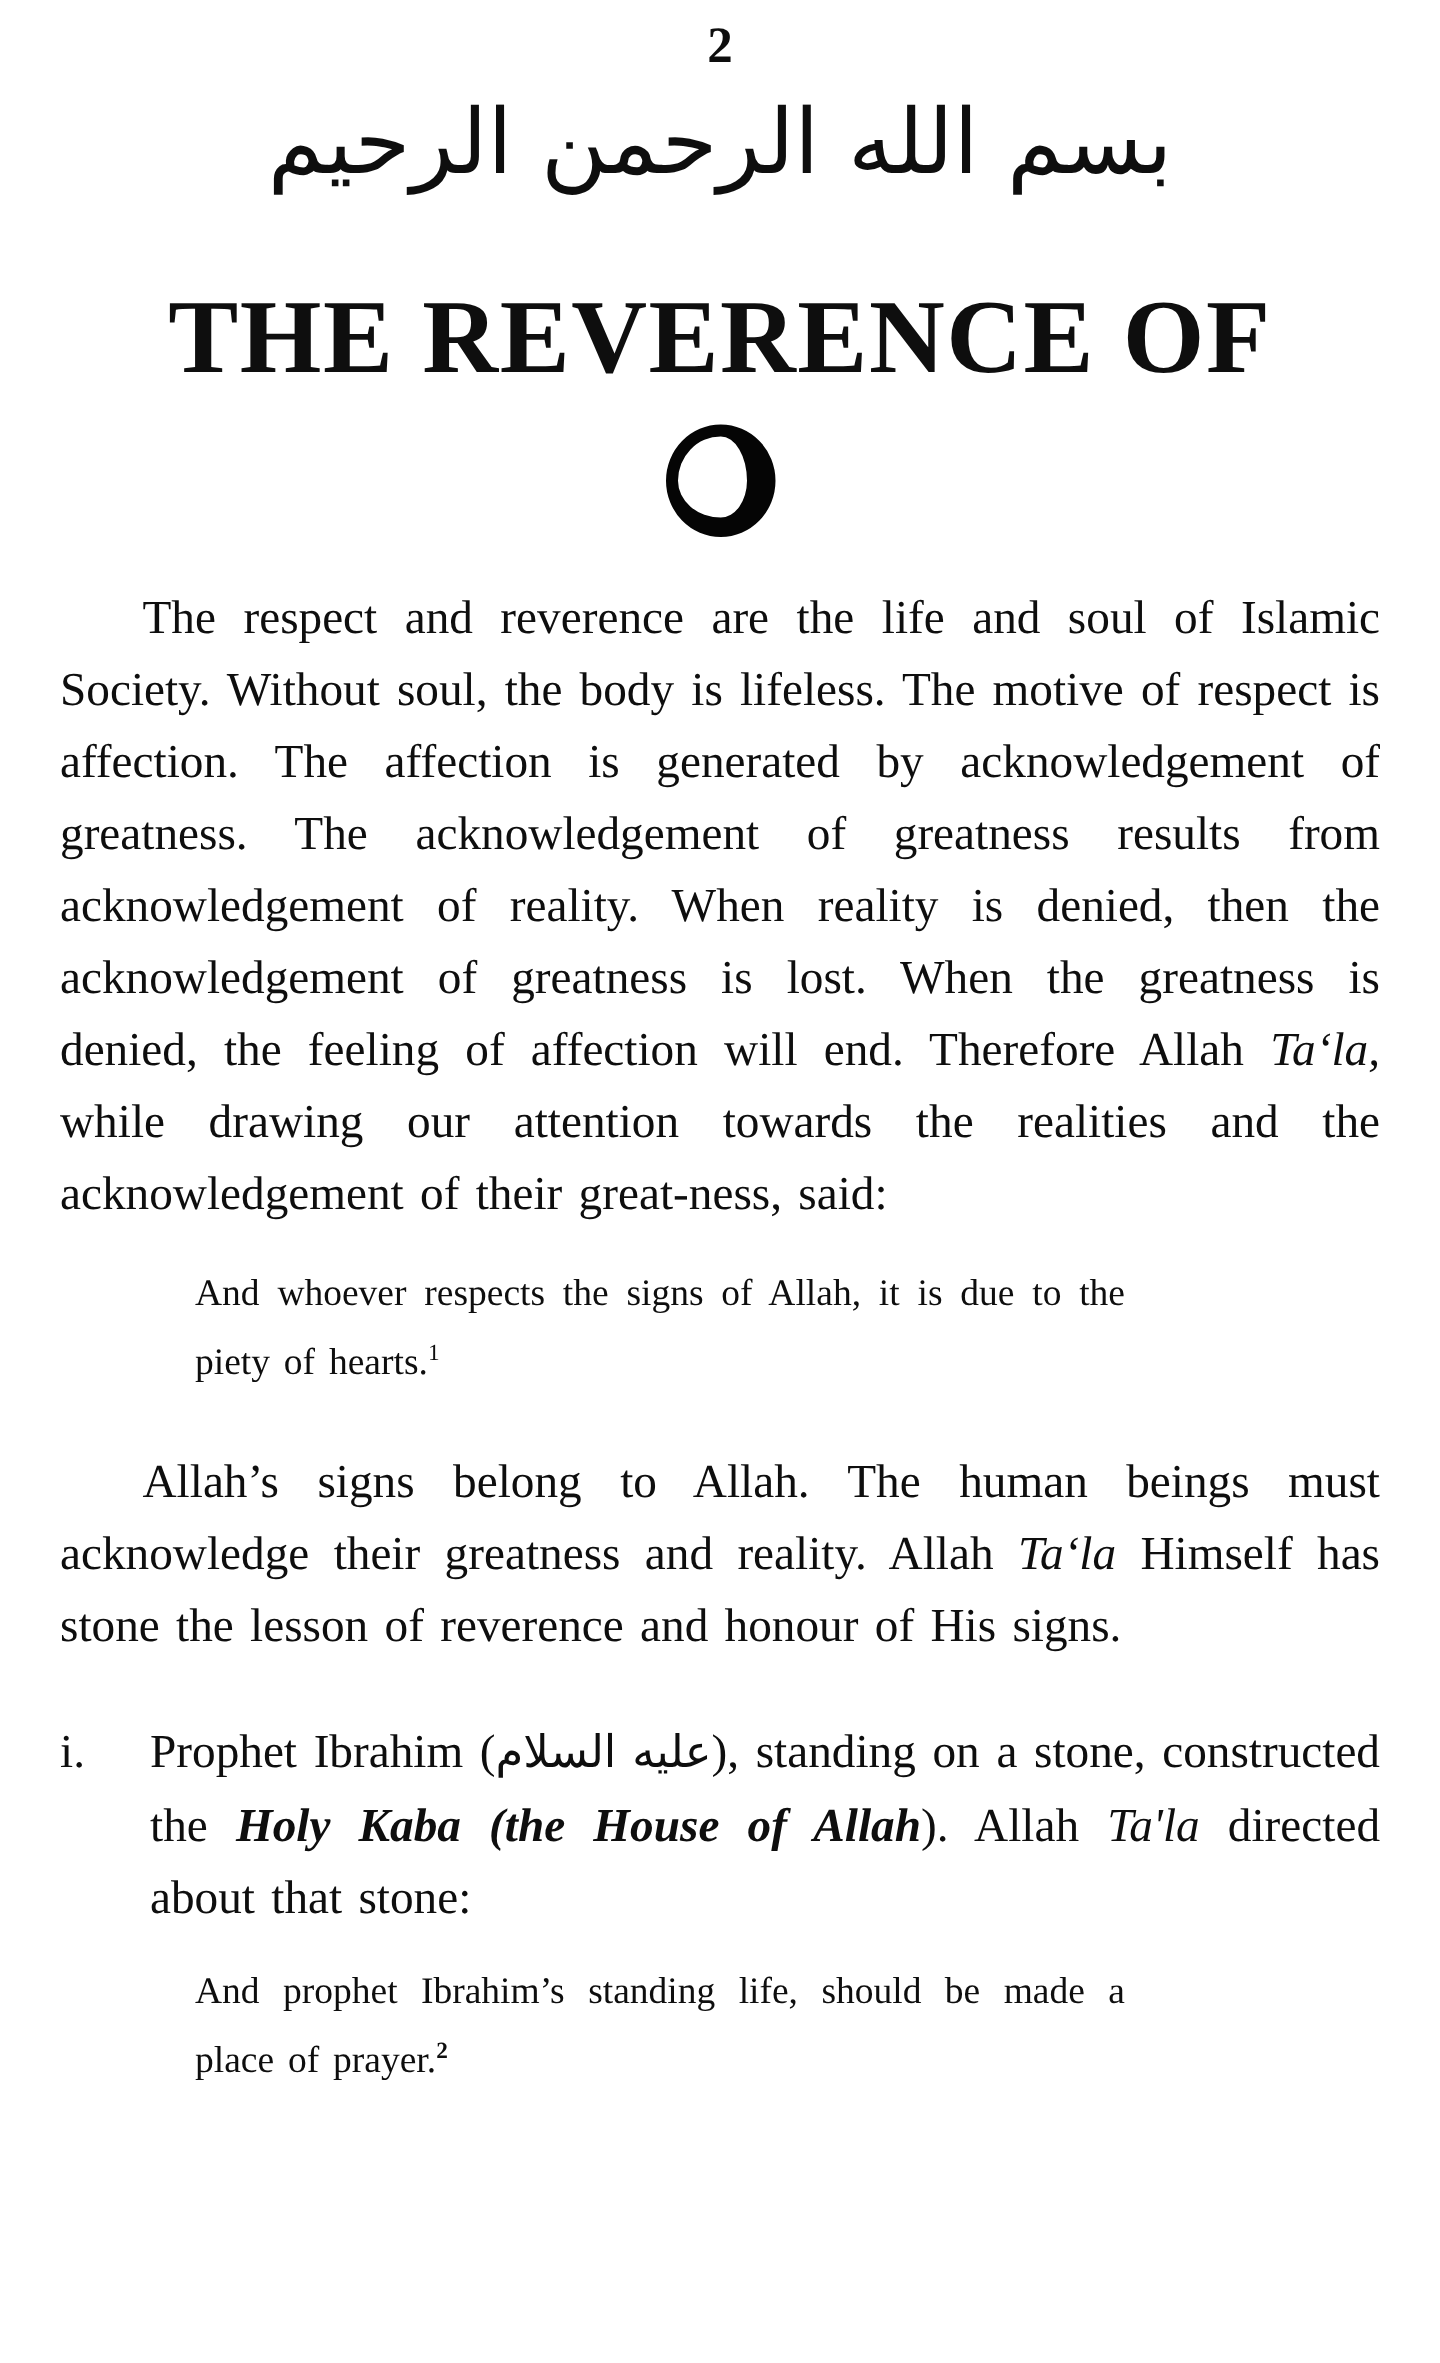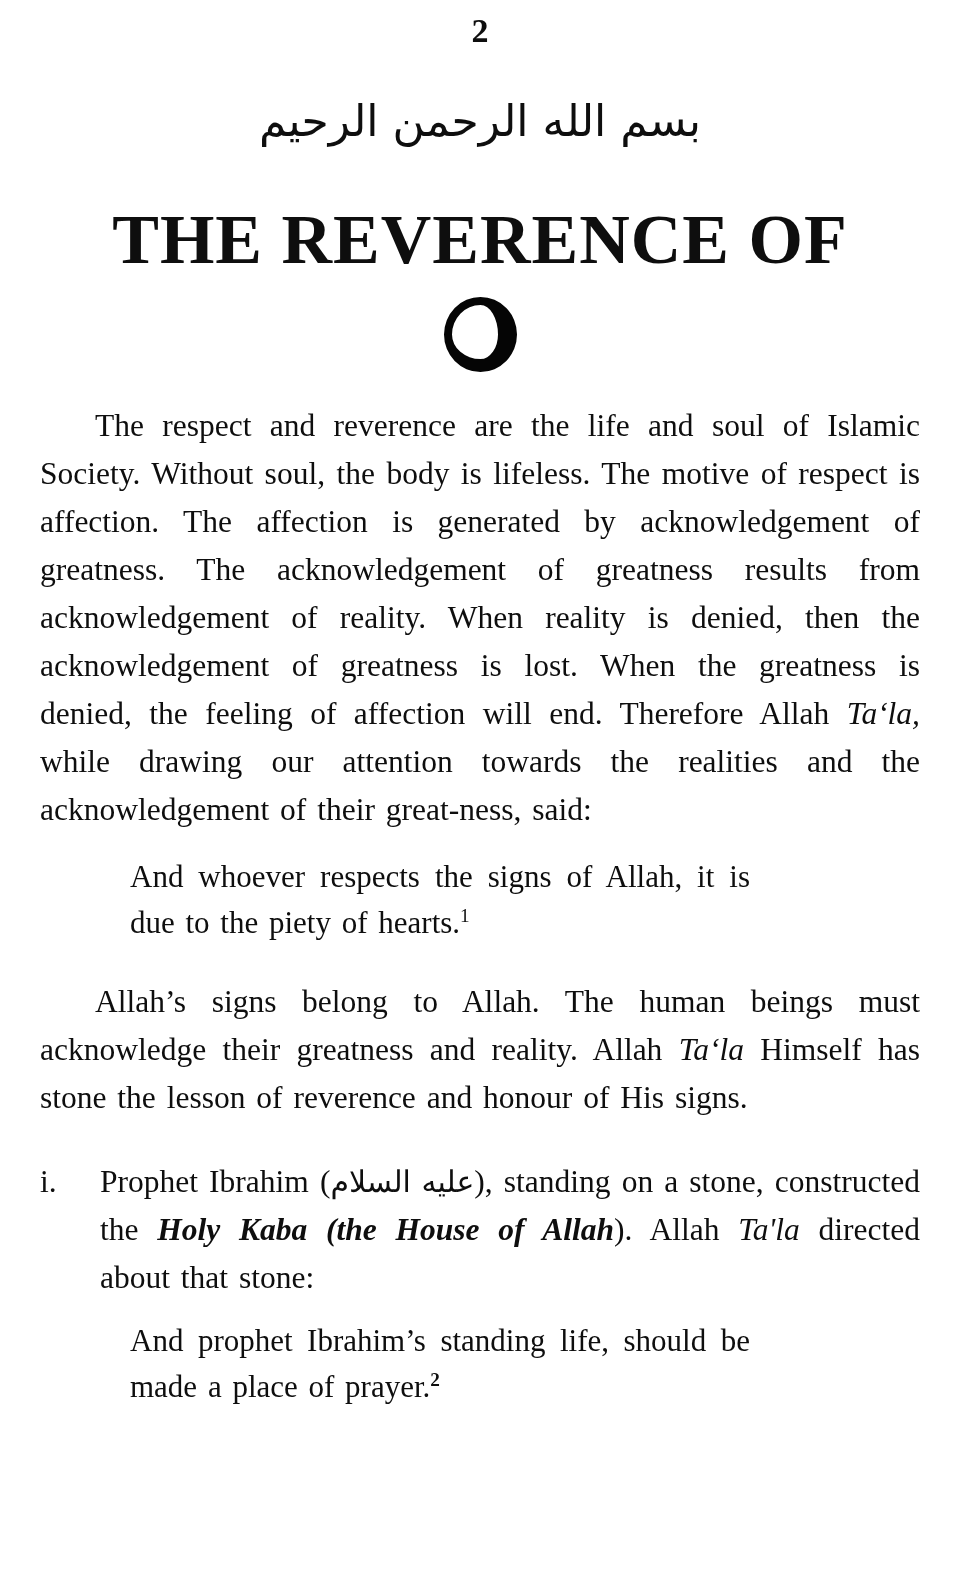--- a/index.html
+++ b/index.html
@@ -17,22 +17,21 @@
   .pageno {
     text-align: center;
     font-weight: bold;
     font-size: 34px;
     padding-top: 12px;
     line-height: 1.1;
   }
 
   .bismillah {
     text-align: center;
-    margin-top: 38px;
-    font-size: 44px;
+    font-size: 60px;
     line-height: 1.55;
     font-family: "DejaVu Sans", sans-serif;
     direction: rtl;
   }
 
   .title {
     margin-top: 50px;
     text-align: center;
     font-weight: bold;
     font-size: 70px;
@@ -55,21 +54,21 @@
     line-height: 48px;
     text-align: justify;
     text-indent: 55px;
     word-spacing: 3px;
     margin: 32px 0 0 0;
   }
   p.first-par { margin-top: 30px; }
 
   .quote {
     margin: 20px 170px 0 90px;
-    font-size: 31px;
+    font-size: 25px;
     line-height: 46px;
     text-align: justify;
     word-spacing: 3px;
   }
 
   .list-item {
     display: flex;
     margin-top: 36px;
     font-size: 31.5px;
     line-height: 48px;

